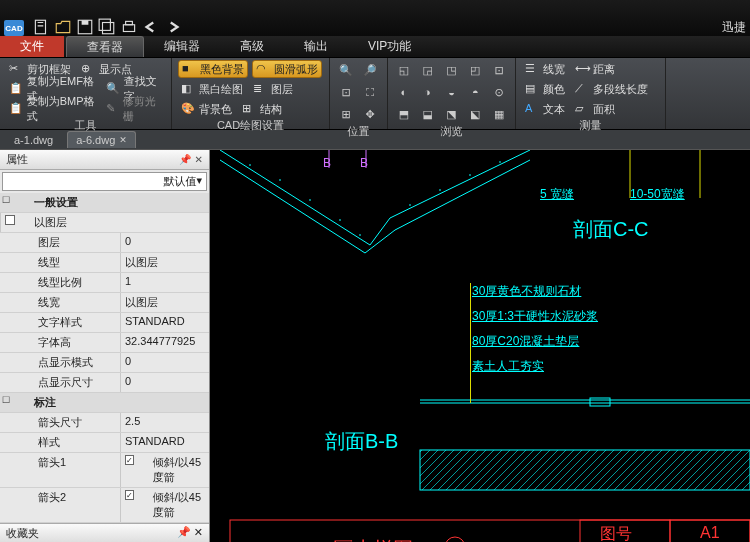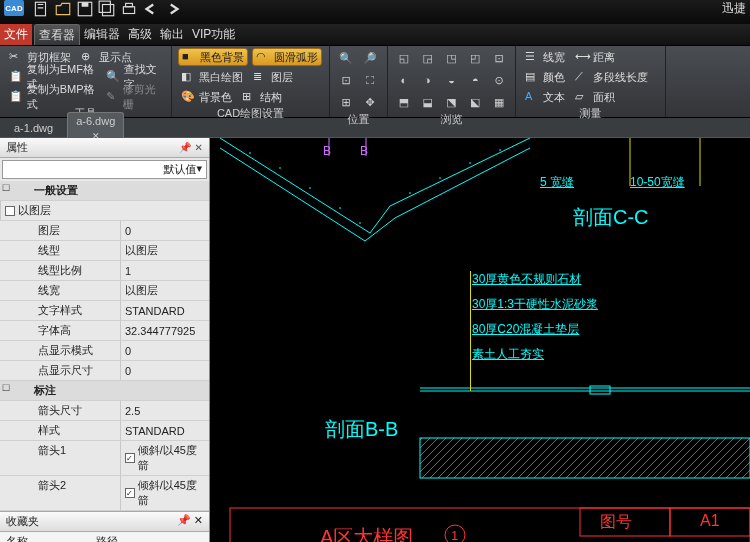--- a/index.html
+++ b/index.html
@@ -1,54 +1,54 @@
 <!DOCTYPE html>
 <html><head>
 <meta charset="utf-8">
 <style>
 * { margin: 0; padding: 0; box-sizing: border-box; font-family: "Microsoft YaHei", sans-serif; }
 body { width: 750px; height: 542px; background: #111; overflow: hidden; font-size: 11px; color: #ccc; }
 
-.titlebar { height: 24px; background: linear-gradient(#1a1a1a,#0a0a0a); display: flex; align-items: flex-start; padding: 0 4px; }
+.titlebar { height: 36px; background: linear-gradient(#1a1a1a,#0a0a0a); display: flex; align-items: flex-end; padding: 0 4px; }
 .titlebar .logo { width: 20px; height: 16px; background: #3a8ad6; color: #fff; font-size: 8px; font-weight: bold; display: flex; align-items: center; justify-content: center; border-radius: 2px; margin-right: 6px; }
 .titlebar .tb-icon { width: 18px; height: 18px; margin: 0 2px; display: flex; align-items: center; justify-content: center; color: #ddd; }
 .titlebar .app-name { margin-left: auto; color: #ddd; font-size: 12px; }
 
 .menubar { height: 22px; background: linear-gradient(#222,#111); display: flex; align-items: stretch; border-bottom: 1px solid #000; }
-.menubar .mtab { padding: 0 4px; display: flex; align-items: center; color: #ddd; font-size: 12px; }
+.menubar .mtab { padding: 0 20px; display: flex; align-items: center; color: #ddd; font-size: 12px; }
 .menubar .mtab.file { background: #c0392b; color: #fff; margin-right: 2px; }
 .menubar .mtab.active { background: linear-gradient(#555,#333538); border: 1px solid #666; border-bottom: none; border-radius: 3px 3px 0 0; text-align: center; }
 
 .ribbon { height: 72px; background: linear-gradient(#4a4d52,#333538); display: flex; border-bottom: 1px solid #000; }
 .rgroup { border-right: 1px solid #222; padding: 2px 6px 0 6px; display: flex; flex-direction: column; }
 .rgroup .items { flex: 1; display: flex; flex-direction: column; gap: 2px; }
 .rgroup .glabel { text-align: center; font-size: 11px; color: #ccc; padding-bottom: 1px; }
 .ritem { display: flex; align-items: center; gap: 4px; padding: 1px 3px; color: #ddd; font-size: 11px; height: 18px; }
 .ritem .ico { width: 14px; height: 14px; display: inline-block; }
 .ritem.highlight { background: linear-gradient(#f0c34a,#d89820); border: 1px solid #a06a10; border-radius: 3px; color: #222; }
 .rrow { display: flex; gap: 4px; }
 .rsmall { width: 20px; height: 20px; display: flex; align-items: center; justify-content: center; }
 
 .filetabs { height: 20px; background: #3a3d40; display: flex; align-items: center; padding: 0 6px; gap: 6px; border-bottom: 1px solid #555; }
 .ftab { padding: 2px 8px; font-size: 11px; color: #ccc; display: flex; align-items: center; gap: 4px; }
-.ftab.active { background: #555a5f; border: 1px solid #777; border-bottom: none; border-radius: 3px 3px 0 0; flex-direction: column; }
+.ftab.active { background: #555a5f; border: 1px solid #777; border-bottom: none; border-radius: 3px 3px 0 0; }
 .ftab .x { font-size: 9px; }
 
 .workspace { display: flex; height: calc(542px - 24px - 22px - 72px - 20px); }
 .sidepanel { width: 210px; background: #e8e8e8; color: #222; display: flex; flex-direction: column; border-right: 1px solid #888; }
 .panel-head { background: linear-gradient(#fafafa,#ddd); padding: 2px 6px; font-size: 11px; border-bottom: 1px solid #aaa; display: flex; justify-content: space-between; align-items: center; }
 .panel-head .pin { font-size: 10px; color: #555; }
 .combo { margin: 2px; border: 1px solid #999; background: #fff; padding: 1px 4px; font-size: 11px; display: flex; justify-content: flex-end; }
 .props { flex: none; }
 .prow { display: flex; font-size: 11px; border-bottom: 1px solid #d0d0d0; }
 .prow.group { background: #dcdcdc; font-weight: bold; }
 .prow.group .expander { width: 12px; text-align: center; }
 .prow .plabel { width: 100px; padding: 2px 4px 2px 18px; margin-left: 20px; }
 .prow.group .plabel { padding-left: 2px; }
-.prow .pval { flex: 1; padding: 2px 4px; border-left: 1px solid #c8c8c8; display: flex; align-items: center; gap: 3px; }
+.prow .pval { flex: 1; padding: 2px 4px; border-left: 1px solid #c8c8c8; display: flex; gap: 19px; }
 .swatch { width: 10px; height: 10px; background: #fff; border: 1px solid #666; }
 .cbx { width: 10px; height: 10px; border: 1px solid #666; background: #fff; display: inline-block; }
 .cbx.checked::after { content: "✓"; font-size: 8px; position: relative; top: -3px; }
 
 .fav-head { background: linear-gradient(#fafafa,#ddd); padding: 2px 6px; font-size: 11px; border-top: 1px solid #aaa; border-bottom: 1px solid #aaa; display: flex; justify-content: space-between; }
 .fav-cols { display: flex; font-size: 11px; background: #f4f4f4; border-bottom: 1px solid #ccc; }
 .fav-cols div { padding: 2px 6px; }
 .fav-body { flex: 1; background: #fff; }
 
 .canvas { flex: 1; background: #000; position: relative; overflow: hidden; }

